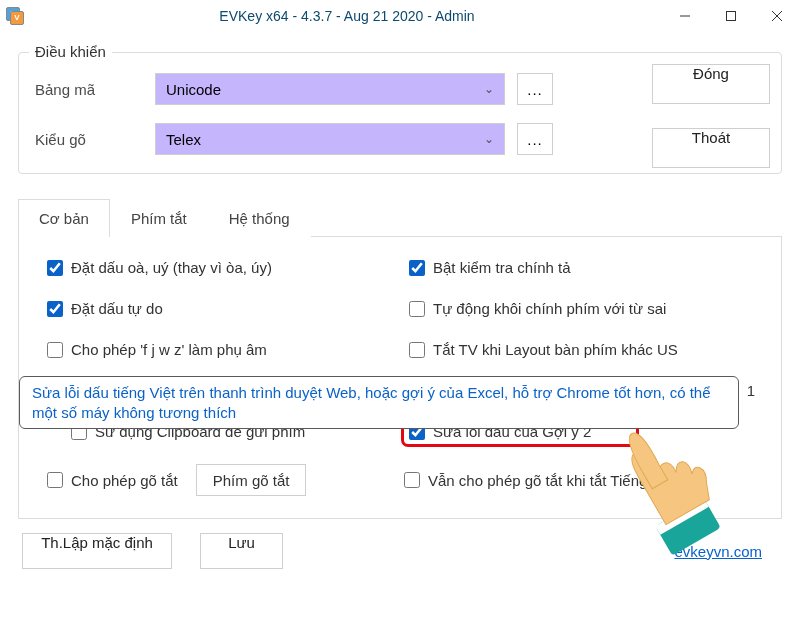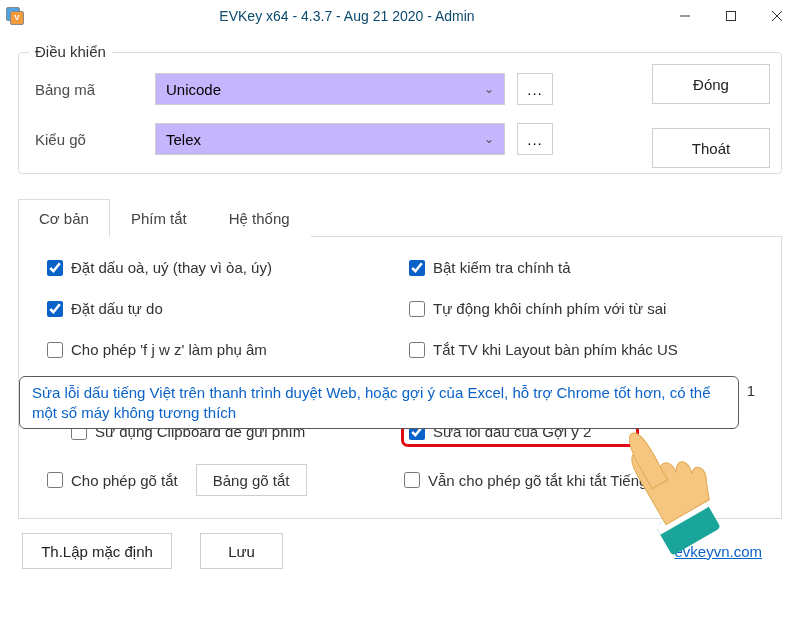--- a/index.html
+++ b/index.html
@@ -20,21 +20,21 @@
   .group-title { position: absolute; top: -10px; left: 10px; background: #ffffff; padding: 0 6px; color: #333; }
 
   .row { display: flex; align-items: center; margin-bottom: 18px; }
   .row:last-child { margin-bottom: 0;}
   .lbl { width: 120px; color: #4b4b4b; }
   .combo { flex: 0 0 350px; height: 32px; border: 1px solid #cfcfcf; background: #c4b5fd; display: flex; align-items: center; padding: 0 10px; justify-content: space-between; }
   .combo-chevron { color: #555; font-size: 12px; }
   .dots-btn { width: 36px; height: 32px; margin-left: 12px; border: 1px solid #cfcfcf; background: #fff; display:flex; align-items:center; justify-content:center; letter-spacing:1px;}
 
   .right-btns { position: absolute; top: 32px; right: 30px; display:flex; flex-direction:column; gap:24px; }
-  .btn { height: 40px; width: 118px; border: 1px solid #cfcfcf; background: #fff; display:flex; align-items:center; justify-content:center; color:#222; }
+  .btn { height: 40px; width: 118px; border: 1px solid #cfcfcf; background: #fff; display:flex; align-items:flex-start; justify-content:center; color:#222; }
 
   
   .tabstrip { display:flex; margin-top: 24px; border-bottom: 1px solid #dcdcdc; }
   .tab { padding: 10px 20px; border: 1px solid transparent; border-bottom: none; color:#444; position:relative; top:1px; background:#fff; }
   .tab.active { border-color:#dcdcdc; background:#fff; }
   .tabbody { border: 1px solid #dcdcdc; border-top: none; padding: 22px 20px 22px 28px; position: relative; }
 
   .checkgrid { display: grid; grid-template-columns: 1fr 1fr; column-gap: 10px; row-gap: 24px; }
   .chk { display:flex; align-items:center; gap:8px; color:#333; white-space: nowrap; }
   .chk input[type=checkbox]{ width:16px; height:16px; accent-color:#0a62c9; margin:0; flex-shrink:0;}
@@ -165,21 +165,21 @@
         <input type="checkbox" checked="" style="">
           <label>Sửa lỗi dấu của Gợi ý 2</label>
       </div>
     </div>
 
     <div class="row-gotat">
       <div class="chk" style="width:50%;">
         <input type="checkbox" style="">
           <label>Cho phép gõ tắt</label>
         <div class="small-btn">
-            <span>Bảng gõ tắt</span>
+            <span>Phím gõ tắt</span>
           </div>
       </div>
       <div class="chk" style="width:50%;">
         <input type="checkbox" style="">
           <label>Vẫn cho phép gõ tắt khi tắt Tiếng Việt</label>
       </div>
     </div>
 
     <div class="tooltip">Sửa lỗi dấu tiếng Việt trên thanh trình duyệt Web, hoặc gợi ý của Excel, hỗ trợ Chrome tốt hơn, có thể một số máy không tương thích</div>
   </div>

